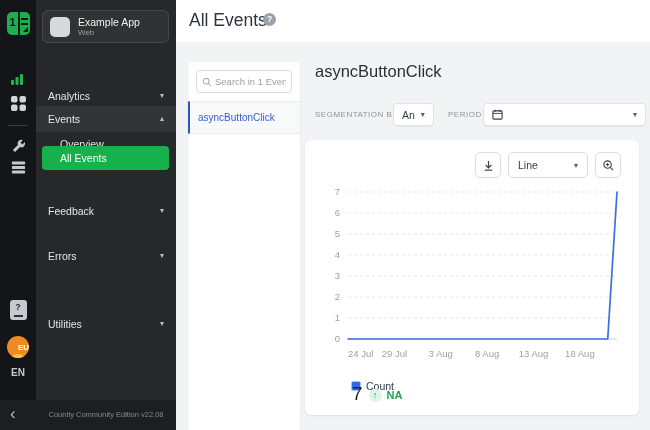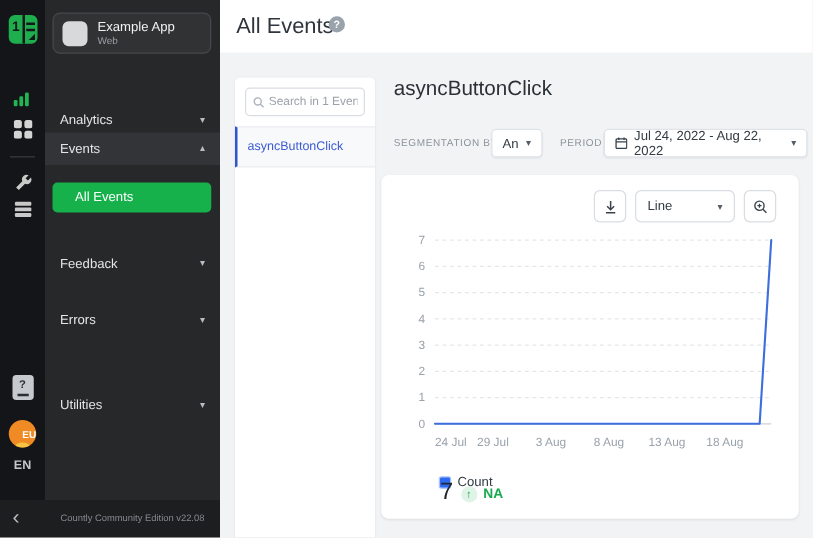--- a/index.html
+++ b/index.html
@@ -138,20 +138,21 @@
   <div id="app-card">
     <div class="app-ico"></div>
     <div>
       <div class="app-name">Example App</div>
       <div class="app-type">Web</div>
     </div>
   </div>
   <div class="nav-item" style="top:68px;margin-top:34px;"><span>Home</span></div>
   <div class="nav-item" style="top:84px;"><span>Analytics</span><span class="chev">▾</span></div>
   <div class="nav-item" id="nav-events-row" style="top:106px;"><span>Events</span><span class="chev" style="line-height:26px;">▴</span></div>
+  <div class="nav-item nav-sub" style="top:132px;"><span>Overview</span></div>
   <div class="nav-item" id="nav-allevents" style="top:146px;"><span>All Events</span></div>
   <div class="nav-item" style="top:199px;"><span>Feedback</span><span class="chev">▾</span></div>
   <div class="nav-item" style="top:244px;"><span>Errors</span><span class="chev">▾</span></div>
   <div class="nav-item" style="top:312px;"><span>Utilities</span><span class="chev">▾</span></div>
 </div>
 
 <div id="sb-footer">
   <div id="collapse-btn">‹</div>
   <div id="version-text">Countly Community Edition v22.08</div>
 </div>
@@ -183,21 +184,20 @@
   </div>
   <div class="ctl-label" style="left:272px;">PERIOD</div>
   <div class="ctl-btn" id="period-btn">
     <span class="pv">
       <svg width="11" height="11" viewBox="0 0 12 12">
           <rect x="1" y="2" width="10" height="9" rx="1" fill="none" stroke="#35404a" stroke-width="1.2"></rect>
           <line x1="3.5" y1="0.8" x2="3.5" y2="3" stroke="#35404a" stroke-width="1.2"></line>
           <line x1="8.5" y1="0.8" x2="8.5" y2="3" stroke="#35404a" stroke-width="1.2"></line>
           <line x1="1" y1="4.8" x2="11" y2="4.8" stroke="#35404a" stroke-width="1"></line>
         </svg>
-      <span>Jul 24, 2022 - Aug 22, 2022</span>
     </span>
     <span class="chev-d">▾</span>
   </div>
 
   <div id="chart-card">
     <div class="tool-btn" id="dl-btn">
       <svg width="13" height="13" viewBox="0 0 14 14">
           <line x1="7" y1="2" x2="7" y2="9" stroke="#3a434d" stroke-width="1.3"></line>
           <polyline points="4,6.5 7,9.5 10,6.5" fill="none" stroke="#3a434d" stroke-width="1.3"></polyline>
           <line x1="3" y1="12" x2="11" y2="12" stroke="#3a434d" stroke-width="1.3"></line>

